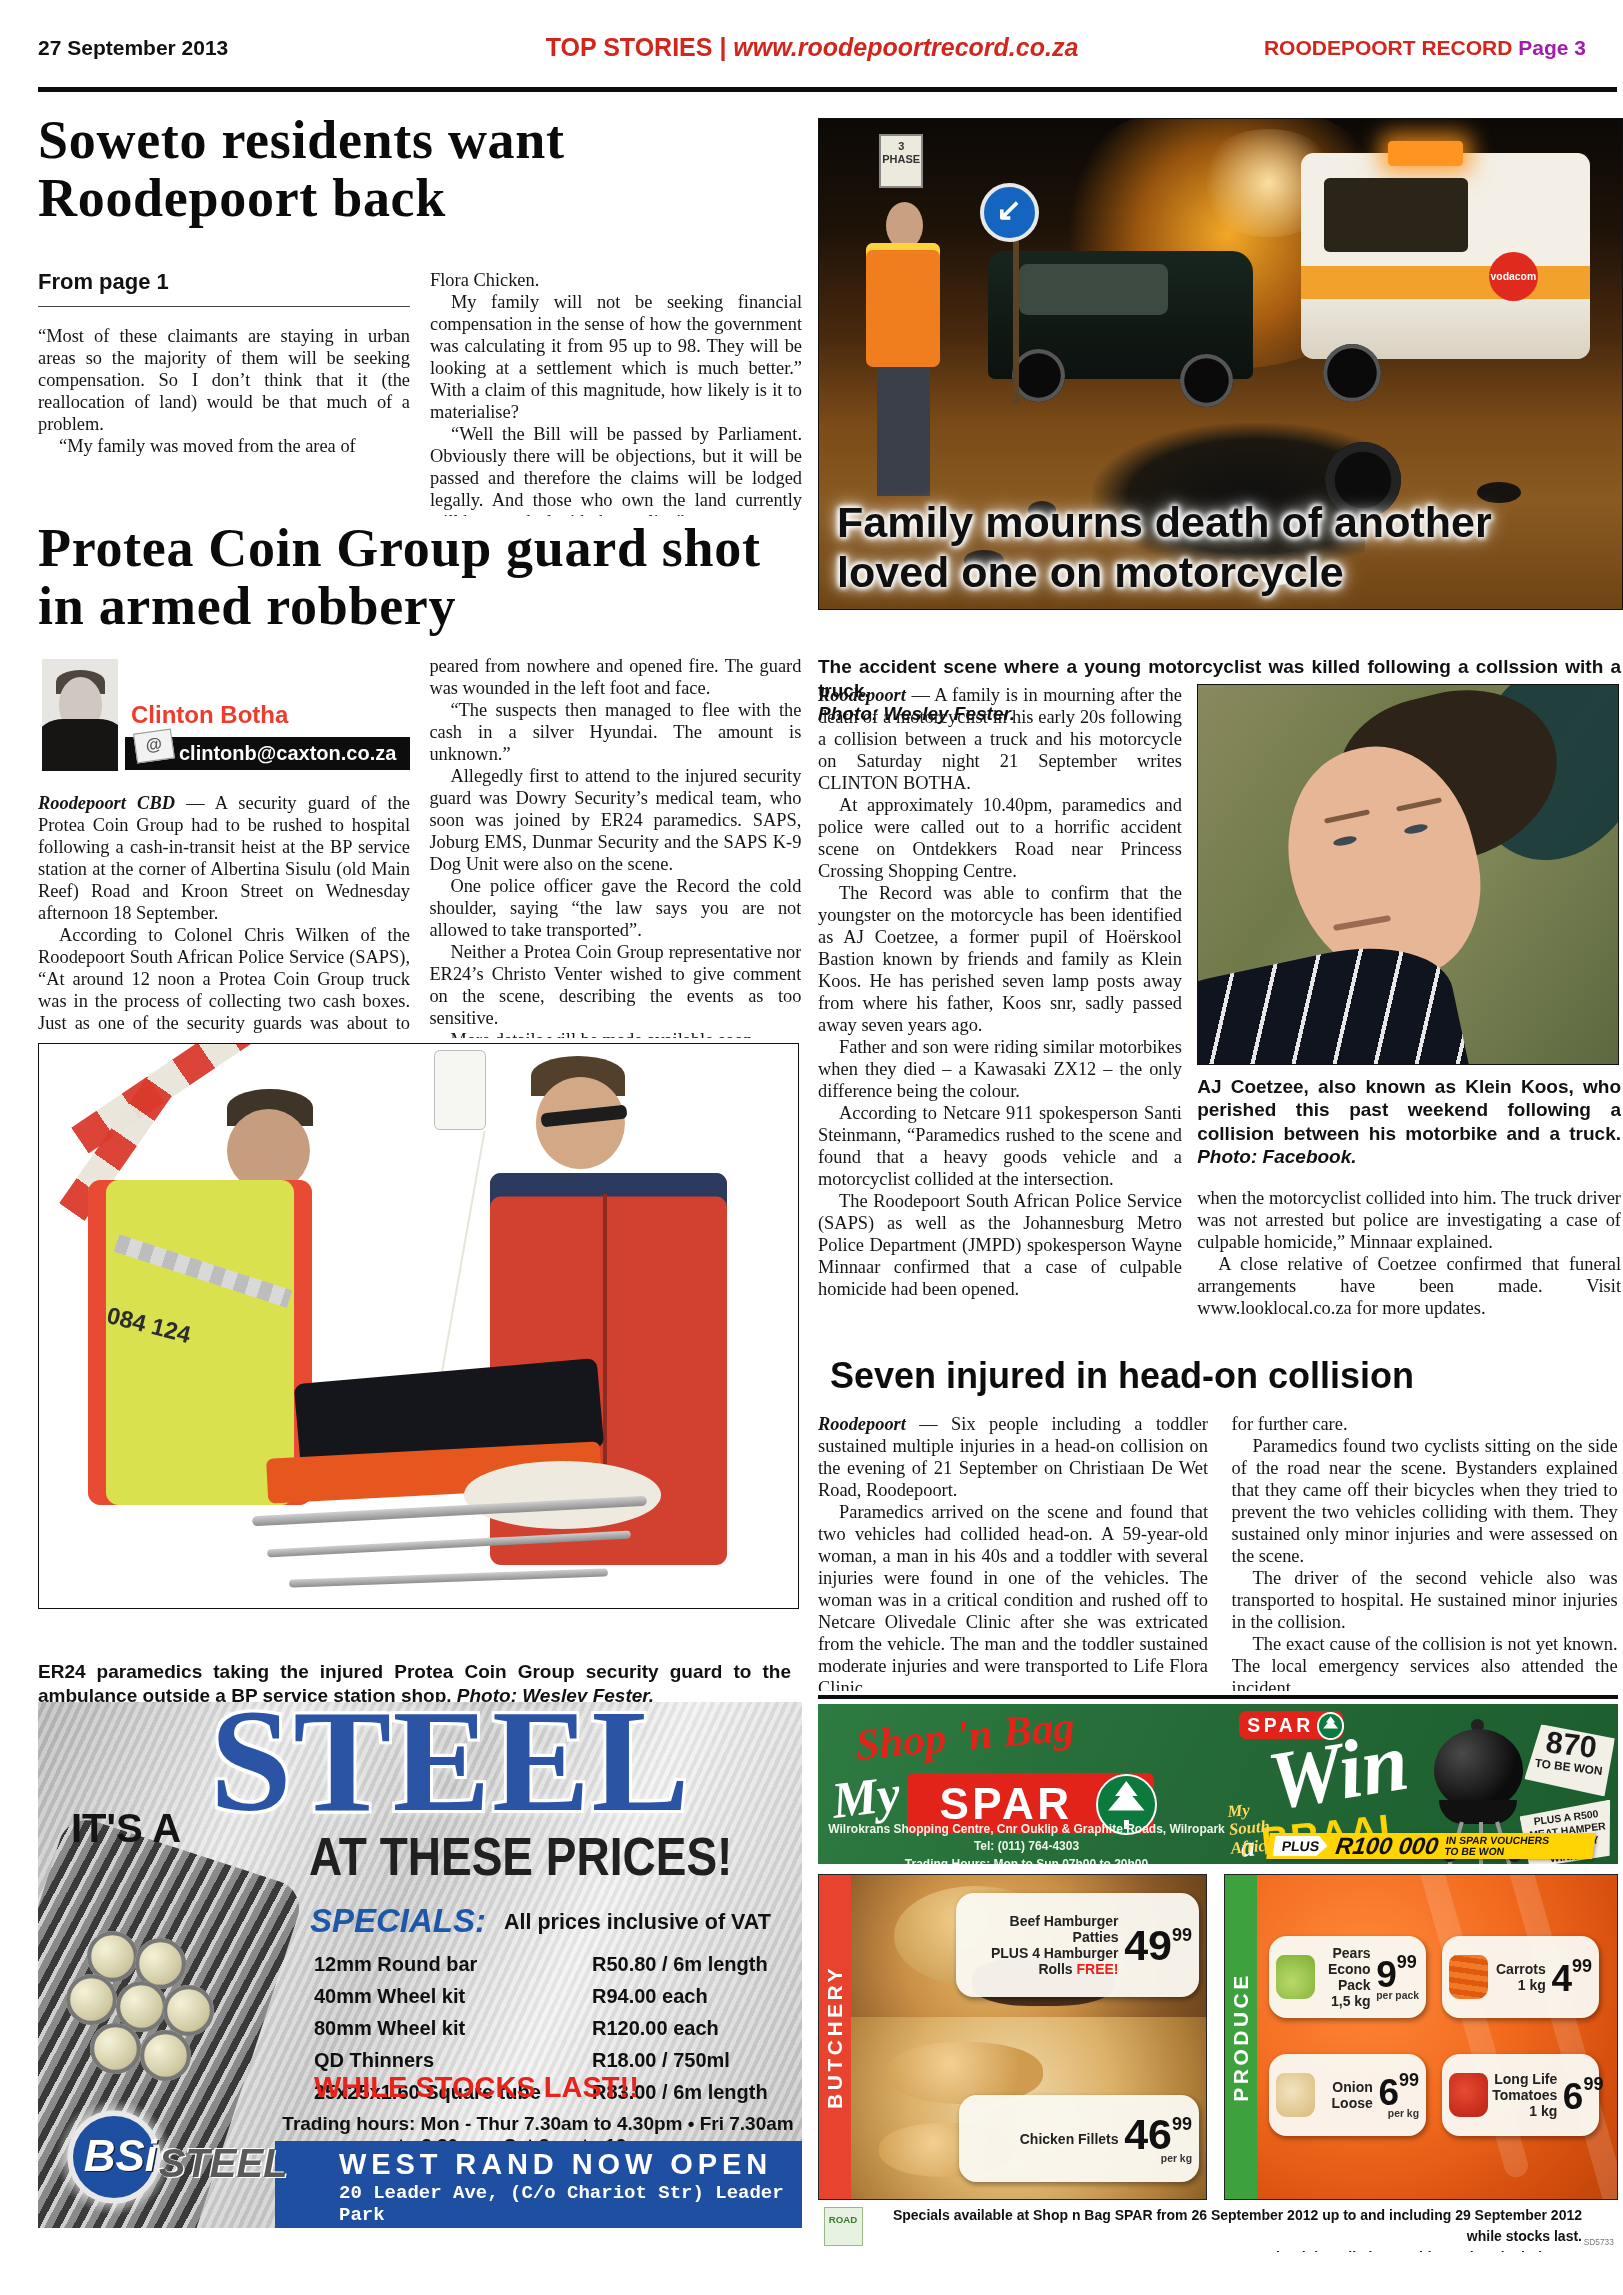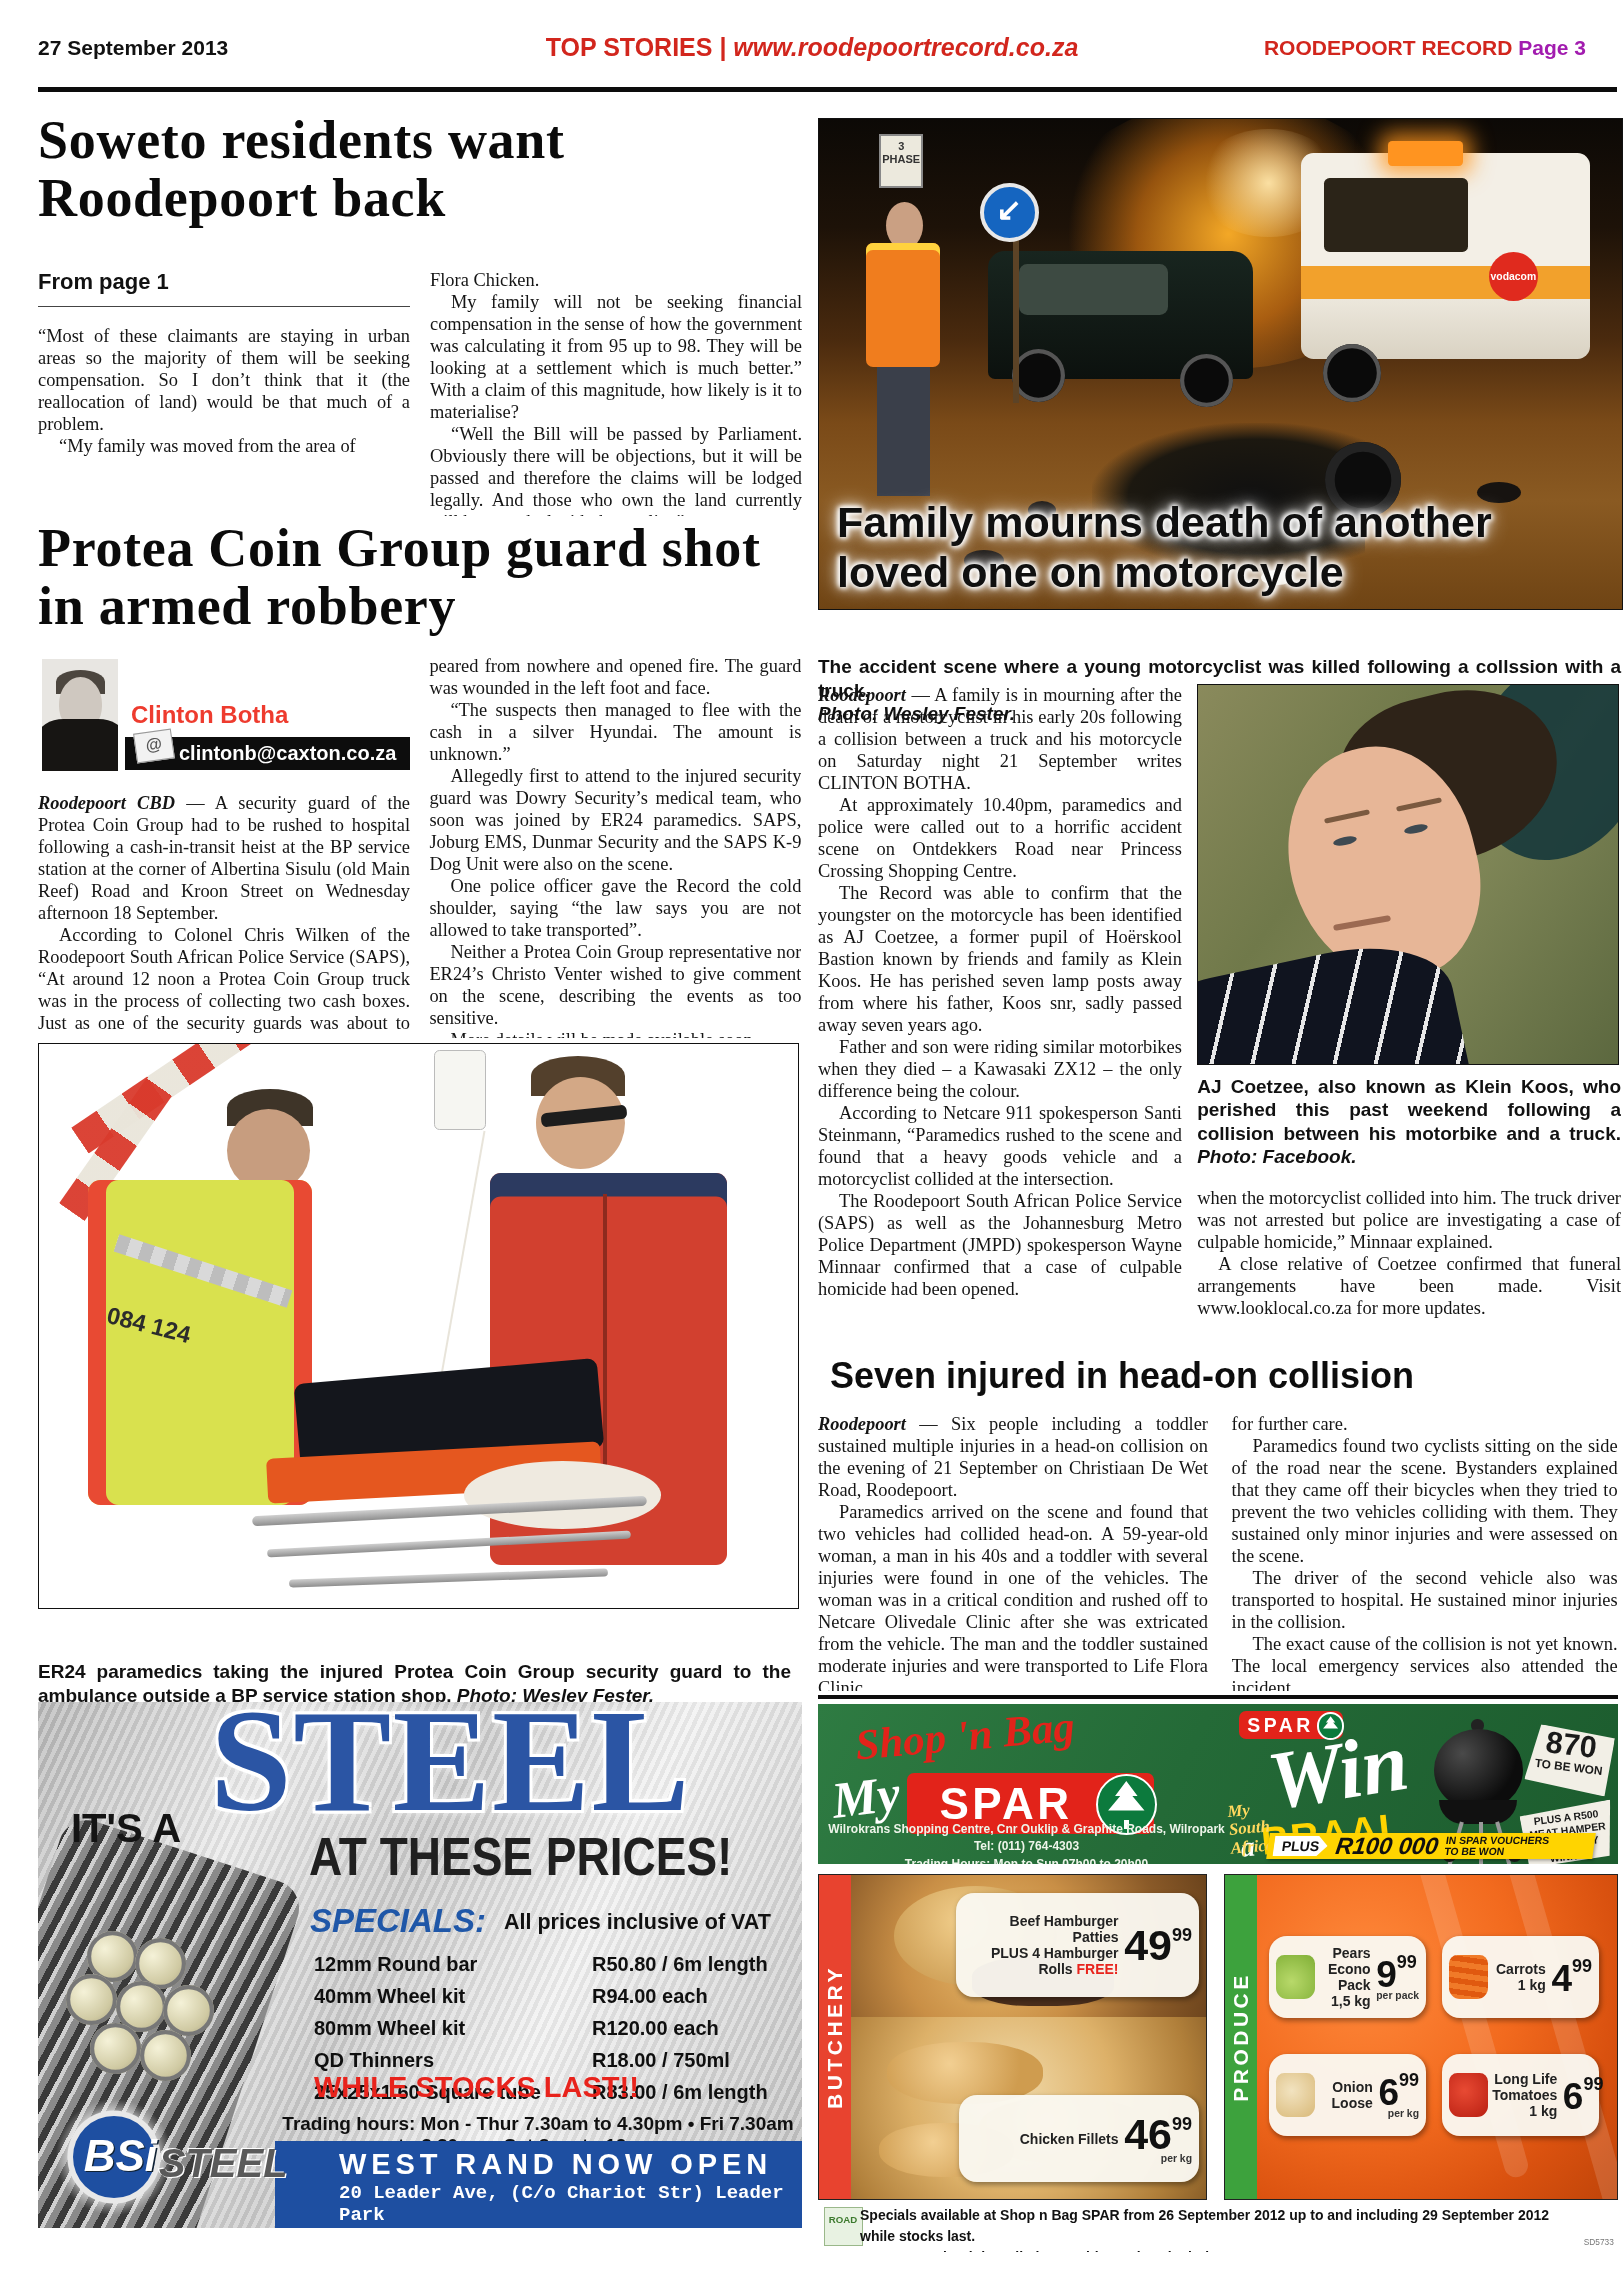--- a/index.html
+++ b/index.html
@@ -201,21 +201,21 @@
   .tag .pr{font:bold 43px/1 "Liberation Sans",sans-serif;color:#111;margin-left:5.6px;white-space:nowrap;}
   .tag .pr sup{font-size:18px;vertical-align:19.4px;}
   .tag .un{display:block;font:bold 10.4px "Liberation Sans",sans-serif;color:#333;text-align:right;margin-top:-2.8px;}
   .tag .free{color:#e8231c;}
   .tag .icon{width:39px;height:44px;border-radius:8.3px 8.3px 11px 11px;margin-right:4.2px;flex:0 0 auto;}
   .ic-pears{background:radial-gradient(circle at 40% 60%,#b8d96a,#7fae35);}
   .ic-carrot{background:repeating-linear-gradient(8deg,#f07a28 0 5.6px,#e0590f 5.6px 11px);}
   .ic-onion{background:radial-gradient(circle at 40% 40%,#f2e3c0,#d9b978);}
   .ic-tom{background:radial-gradient(circle at 40% 40%,#e84a33,#b91f12);}
   .tag .pr.small{font-size:37px;}
-  .spar-disc{position:absolute;left:42px;top:501px;width:722px;text-align:left;
+  .spar-disc{position:absolute;left:42px;top:501px;width:722px;text-align:right;
              font:bold 14px/1.5 "Liberation Sans",sans-serif;color:#111;}
   .road{position:absolute;left:5.6px;top:503px;width:39px;height:39px;background:#e8f2e2;border:1.4px solid #9ab88a;
         font:bold 9.7px/1.1 "Liberation Sans",sans-serif;color:#3d7a2e;text-align:center;padding-top:7px;box-sizing:border-box;}
   .spar-code{position:absolute;right:4.2px;top:533px;font:8.3px "Liberation Sans",sans-serif;color:#777;}
 </style>
 </head>
 <body>
 
 <div class="page">
 

